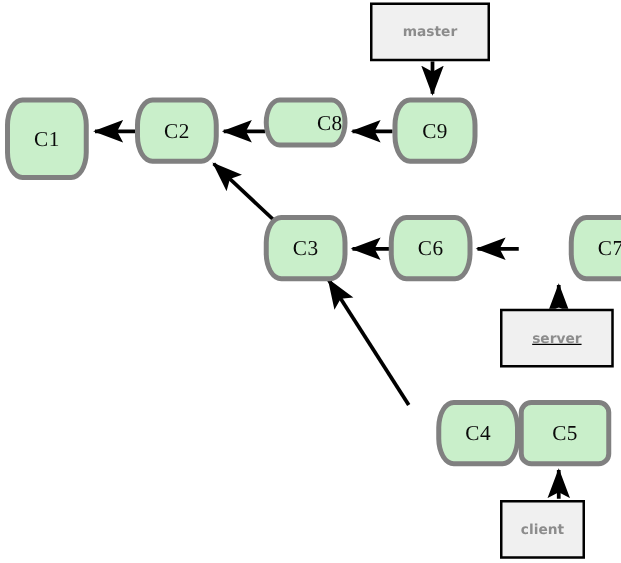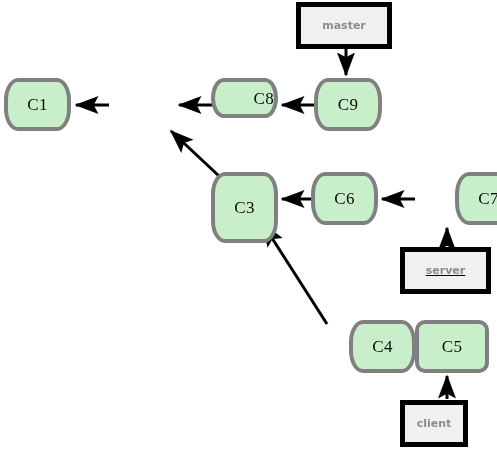--- a/index.html
+++ b/index.html
@@ -42,21 +42,21 @@
     font-family: "Liberation Serif", "DejaVu Serif", serif;
     font-size: 17px;
     color: #0a0a0a;
     line-height: 1;
     letter-spacing: 0.3px;
   }
   .branch-node {
     position: absolute;
     box-sizing: border-box;
     background: #f0f0f0;
-    border: 5px solid #000000;
+    border: 2px solid #000000;
     display: flex;
     align-items: center;
     justify-content: center;
     z-index: 3;
   }
   .branch-label {
     font-family: "DejaVu Sans", "Liberation Sans", sans-serif;
     font-size: 11px;
     font-weight: bold;
     color: #8c8c8c;
@@ -82,30 +82,33 @@
         <line x1="312" y1="199" x2="282" y2="199" marker-end="url(#arrowhead)"></line>
         <line x1="415" y1="199" x2="382" y2="199" marker-end="url(#arrowhead)"></line>
         <line x1="327" y1="324" x2="263" y2="224" marker-end="url(#arrowhead)"></line>
         <line x1="415" y1="346" x2="382" y2="346" marker-end="url(#arrowhead)"></line>
         <line x1="346" y1="49" x2="346" y2="75" marker-end="url(#arrowhead)"></line>
         <line x1="447" y1="246" x2="447" y2="228" marker-end="url(#arrowhead)"></line>
         <line x1="447" y1="399" x2="447" y2="376" marker-end="url(#arrowhead)"></line>
       </g>
   </svg>
 
-  <div class="commit-node" id="node-c1" style="left: 4px; top: 78px; width: 67px; height: 53px;">
+  <div class="commit-node" id="node-c1" style="left: 4px; top: 78px; width: 67px; height: 66px;">
     <span class="commit-label">C1</span>
+  </div>
+  <div class="commit-node" id="node-c2" style="left: 108px; top: 78px; width: 67px; height: 53px;">
+    <span class="commit-label">C2</span>
   </div>
   <div class="commit-node" id="node-c8" style="left: 211px; top: 78px; width: 67px; height: 40px; justify-content: flex-end;">
     <span class="commit-label">C8</span>
   </div>
   <div class="commit-node" id="node-c9" style="left: 314px; top: 78px; width: 68px; height: 53px;">
     <span class="commit-label">C9</span>
   </div>
-  <div class="commit-node" id="node-c3" style="left: 211px; top: 172px; width: 67px; height: 71px;">
+  <div class="commit-node" id="node-c3" style="left: 211px; top: 172px; width: 67px; height: 53px;">
     <span class="commit-label">C3</span>
   </div>
   <div class="commit-node" id="node-c6" style="left: 311px; top: 172px; width: 67px; height: 53px;">
     <span class="commit-label">C6</span>
   </div>
   <div class="commit-node" id="node-c7" style="left: 415px; top: 172px; width: 67px; height: 53px; margin-left: 40px;">
     <span class="commit-label">C7</span>
   </div>
   <div class="commit-node" id="node-c4" style="left: 311px; top: 320px; width: 67px; height: 53px; margin-left: 38px;">
     <span class="commit-label">C4</span>

